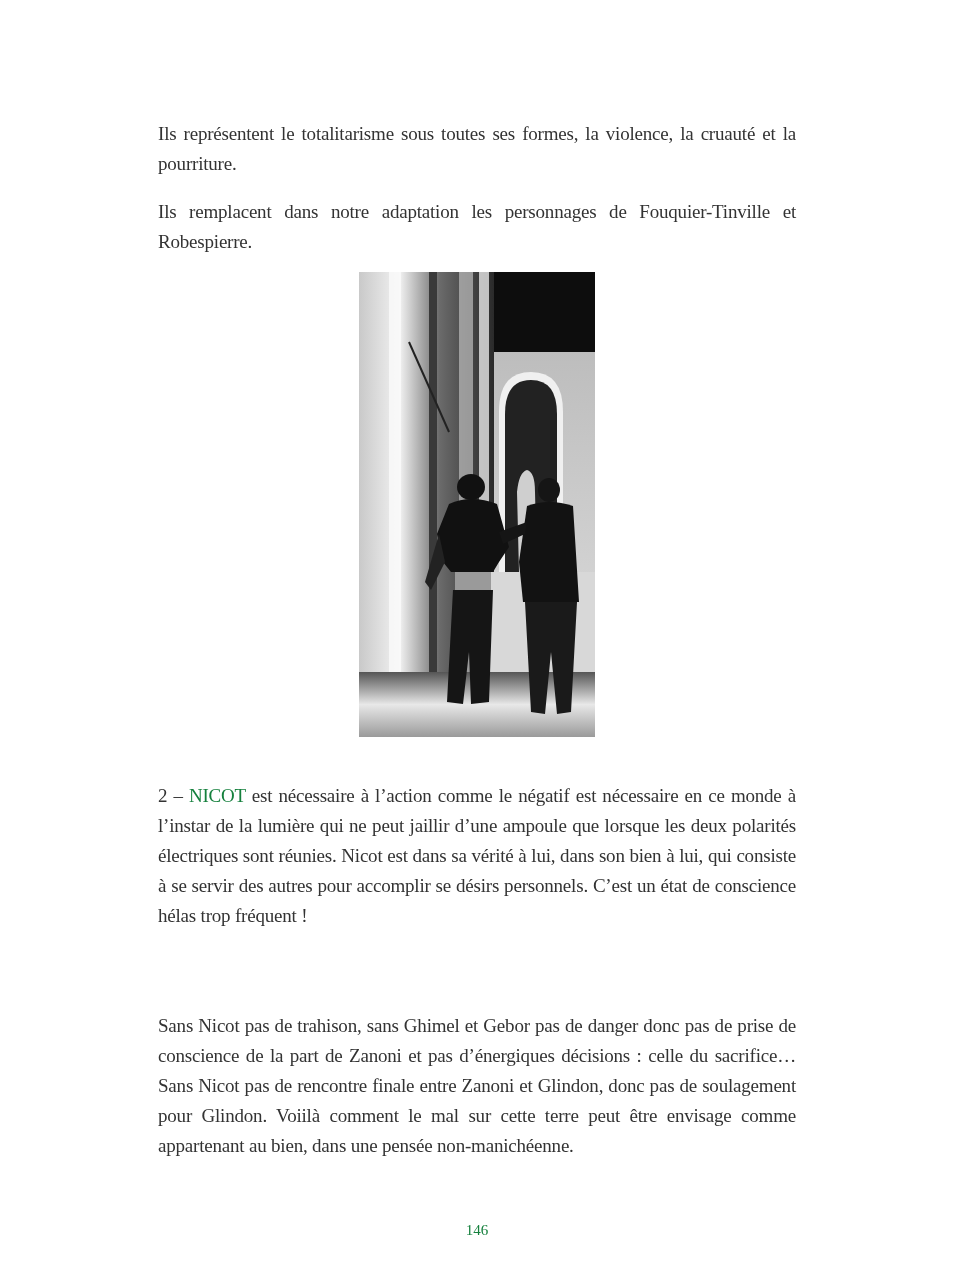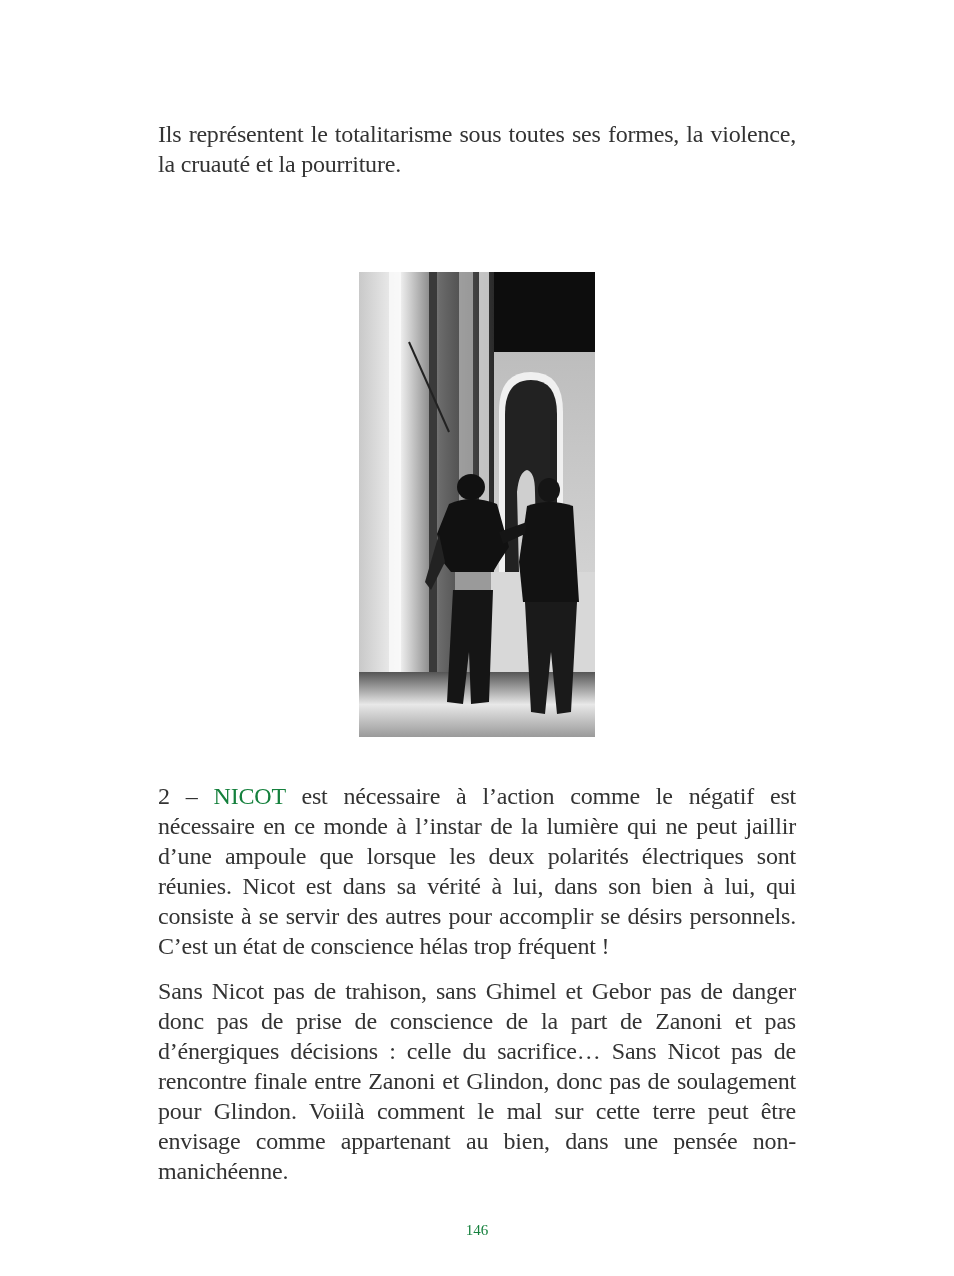--- a/index.html
+++ b/index.html
@@ -3,45 +3,46 @@
   <meta charset="utf-8">
   <style>
     html, body { margin: 0; padding: 0; background: #ffffff; }
     body { width: 954px; height: 1276px; position: relative; overflow: hidden; }
     .page {
       position: absolute; left: 0; top: 0; width: 954px; height: 1276px; background: #fff;
       font-family: "Liberation Serif", "DejaVu Serif", serif; color: #333333;
     }
     .para {
       position: absolute; left: 158px; width: 638px;
-      font-size: 24px; line-height: 30px; text-align: justify; margin: 0;
+      font-size: 19px; line-height: 30px; text-align: justify; margin: 0;
       letter-spacing: -0.2px;
     }
     .para b { font-weight: normal; color: #15803d; }
     #p1 { top: 119px; }
     #p2 { top: 197px; }
     #p3 { top: 781px; }
-    #p4 { top: 976px; }
+    #p4 { top: 1011px; }
     .photo {
       position: absolute; left: 359px; top: 272px; width: 236px; height: 465px;
       overflow: hidden; background: #888;
     }
     .photo svg { display: block; }
     .page-number {
       position: absolute; left: 0; width: 954px; top: 1222px; text-align: center;
       font-size: 15px; color: #15803d; font-family: "Liberation Serif", serif;
     }
   </style>
 </head>
 <body>
 
 <div class="page">
 
   <p class="para" id="p1">Ils représentent le totalitarisme sous toutes ses formes, la violence, la cruauté et la pourriture.</p>
 
+  <p class="para" id="p2">Ils remplacent dans notre adaptation les personnages de Fouquier-Tinville et Robespierre.</p>
 
   <div class="photo" title="Black and white photograph: two figures seen from behind walking arm in arm toward an arched doorway between tall columns">
     <svg width="236" height="465" viewBox="0 0 236 465">
       <defs>
         <linearGradient id="colL" x1="0" x2="1" y1="0" y2="0">
           <stop offset="0" stop-color="#c9c9c9"></stop>
           <stop offset="0.3" stop-color="#f2f2f2"></stop>
           <stop offset="0.6" stop-color="#6a6a6a"></stop>
           <stop offset="1" stop-color="#2a2a2a"></stop>
         </linearGradient>

